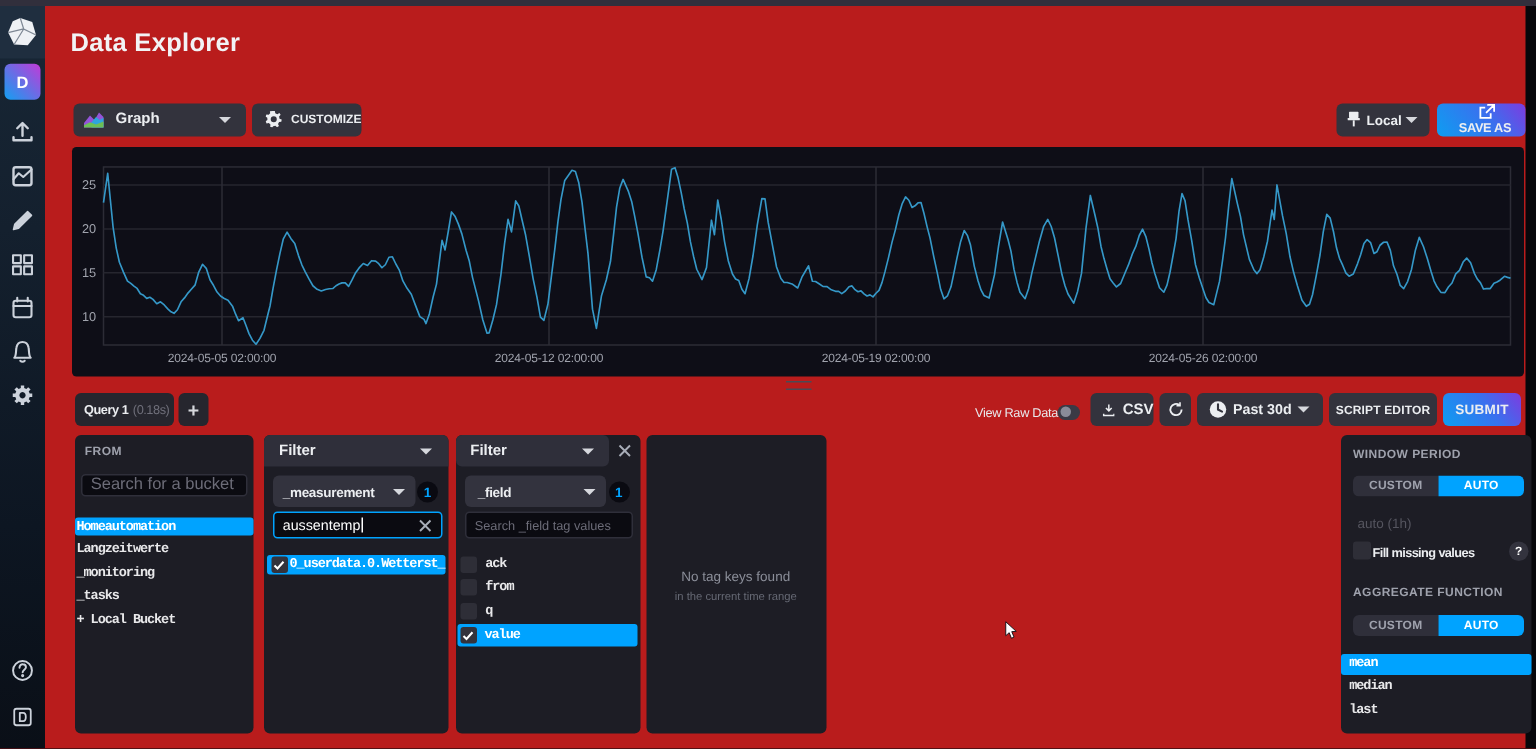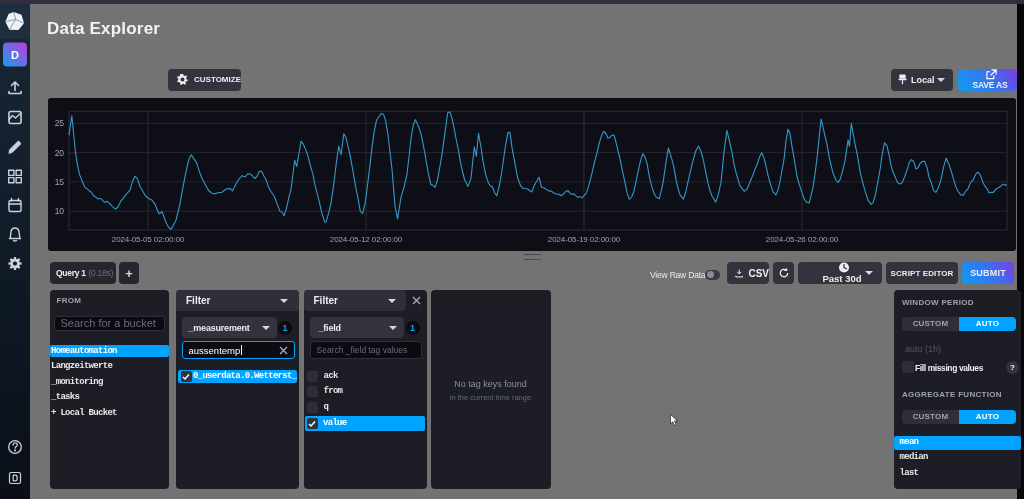--- a/index.html
+++ b/index.html
@@ -1,18 +1,18 @@
 <!DOCTYPE html>
 <html><head>
 <meta charset="utf-8">
 <style>
   * { margin:0; padding:0; box-sizing:border-box; }
   html,body { width:1024px; height:499px; overflow:hidden; background:#0a0a11; font-family:"Liberation Sans", sans-serif; }
   .abs { position:absolute; }
-  #page { position:relative; width:1024px; height:499px; background:#737373; }
+  #page { position:relative; width:1024px; height:499px; background:#b91c1c; }
   #topstrip { left:0; top:0; width:1024px; height:4px; background:#312f3c; }
   #rightcol { right:0; top:4px; width:7px; height:495px; background:#07070b; }
   
   #sidebar { left:0; top:4px; width:30px; height:495px; background:linear-gradient(180deg,#182736 0%,#14202e 30%,#0d1622 70%,#0a0f17 100%); }
   #logocell { left:0; top:4px; width:30px; height:35px; background:#1f2e3f; }
   
   #title { left:47px; top:19px; font-size:17px; font-weight:bold; color:#f2f3f5; letter-spacing:0.2px; }
   .btn { position:absolute; height:22px; background:#33333d; border-radius:4px; color:#eceef1; font-weight:bold; display:flex; align-items:center; white-space:nowrap; }
   .grad { background:linear-gradient(52deg,#0d9ef1 0%,#3a70ee 58%,#7d3be0 100%); }
   
@@ -126,20 +126,29 @@
         <circle cx="0.1" cy="3.4" r="0.4" fill="#ccd2db"></circle>
       </g>
 
       <g transform="translate(15,478)" stroke-width="1.2">
         <rect x="-5.5" y="-5.5" width="11" height="11" rx="1.5"></rect>
         <path d="M-1.8,-2.8 L-1.8,2.8 M-1.8,-2.8 L0.4,-2.8 C2.8,-2.8 2.8,2.8 0.4,2.8 L-1.8,2.8"></path>
       </g>
     </g>
   </svg>
 
+  <div class="btn abs" style="left:49px;top:68.5px;width:115px;font-size:10px;">
+    <svg style="margin-left:7px" width="14" height="12" viewBox="0 0 14 12">
+      <path d="M0,11 L0,8 L4,3 L7,6 L10,1 L13,4 L13,11 Z" fill="#9354d8"></path>
+      <path d="M5,11 L5,7.5 L8,4 L10.5,6 L13,4.5 L13,11 Z" fill="#2ea5dd"></path>
+      <path d="M0,11 L0,9.5 L4,7.5 L8,9 L13,7 L13,11 Z" fill="#6cc055"></path>
+    </svg>
+    <span style="margin-left:7px">Graph</span>
+    <span class="caret" style="position:absolute;right:10px;top:9px"></span>
+  </div>
 
   <div class="btn abs" style="left:168px;top:68.5px;width:73px;font-size:8px;letter-spacing:0;">
     <svg style="margin-left:9px" width="11" height="11" viewBox="0 0 12 12" fill="#eceef1">
       <path d="M6,3.8 A2.2,2.2 0 1 0 6,8.2 A2.2,2.2 0 1 0 6,3.8 M5.2,0 L6.8,0 L7.1,1.6 L8.6,2.3 L10.1,1.5 L11,2.8 L9.9,4 L10.2,5.6 L11.8,6.2 L11.5,7.8 L9.9,8 L9.1,9.4 L9.8,10.9 L8.4,11.8 L7.2,10.7 L5.6,11 L4.9,12 L3.4,11.4 L3.6,9.8 L2.4,8.7 L0.8,9 L0.1,7.5 L1.4,6.5 L1.3,4.9 L0,4 L0.7,2.5 L2.3,2.8 L3.4,1.7 L3.2,0.1 Z"></path>
     </svg>
     <span style="margin-left:6px">CUSTOMIZE</span>
   </div>
 
   <div class="btn abs" style="left:891px;top:68.5px;width:62px;font-size:10px;">
     <svg style="margin-left:7px" width="9" height="11" viewBox="0 0 10 12" fill="#eceef1">
@@ -174,21 +183,21 @@
       <path d="M1,8.5 L1,10 L10,10 L10,8.5"></path>
     </svg>
     <span style="margin-left:5px">CSV</span>
   </div>
   <div class="btn abs" style="left:773px;top:262px;width:21px;justify-content:center;">
     <svg width="10" height="10" viewBox="0 0 12 12" fill="none" stroke="#eceef1" stroke-width="1.5">
       <path d="M10.5,6 A4.5,4.5 0 1 1 8.8,2.5"></path>
       <path d="M9.2,0.2 L9.2,3 L6.4,3" stroke-width="1.3"></path>
     </svg>
   </div>
-  <div class="btn abs" style="left:798px;top:262px;width:84px;font-size:10px;flex-direction:column;">
+  <div class="btn abs" style="left:798px;top:262px;width:84px;font-size:10px;">
     <svg style="margin-left:8px" width="12" height="12" viewBox="0 0 12 12">
       <circle cx="6" cy="6" r="5.5" fill="#eceef1"></circle>
       <path d="M6,2.5 L6,6 L8.7,7.4" stroke="#33333d" stroke-width="1.4" fill="none" stroke-linecap="round"></path>
     </svg>
     <span style="margin-left:4px;font-size:9.5px">Past 30d</span>
     <span class="caret" style="position:absolute;right:9px;top:9px"></span>
   </div>
   <div class="btn abs" style="left:886px;top:262px;width:72px;font-size:8px;justify-content:center;letter-spacing:0.1px;">SCRIPT EDITOR</div>
   <div class="btn grad abs" style="left:962px;top:262px;width:52px;font-size:9px;justify-content:center;letter-spacing:0.2px;">SUBMIT</div>
 

